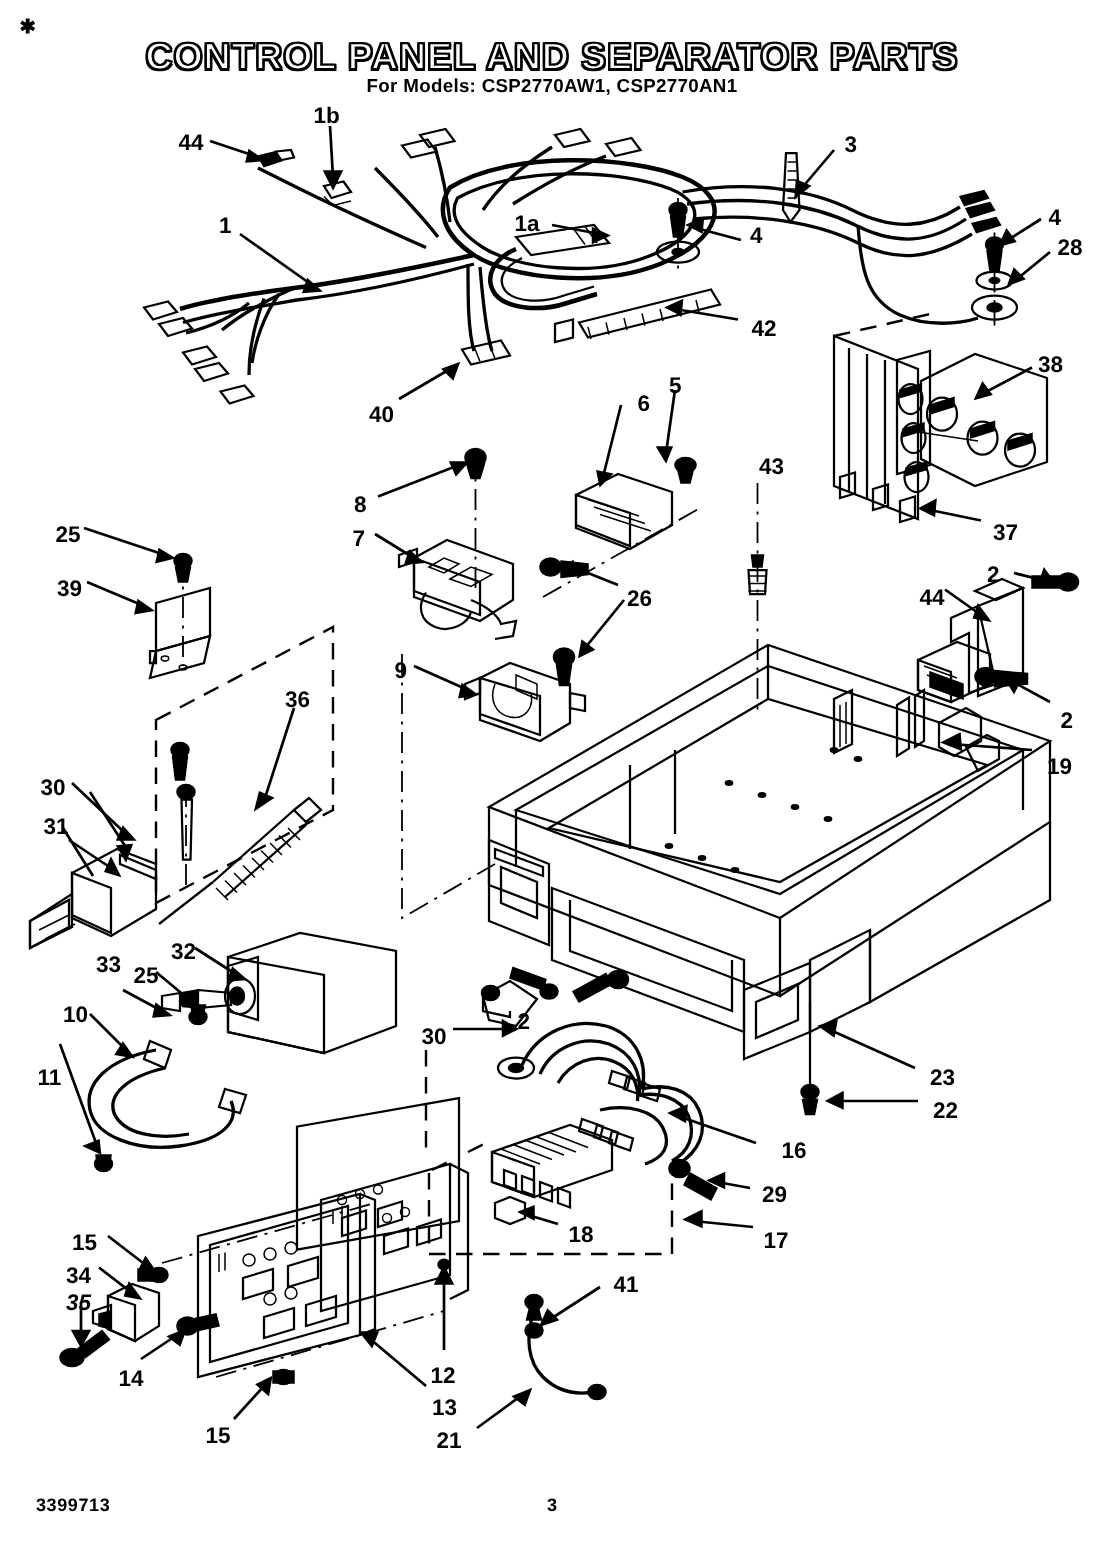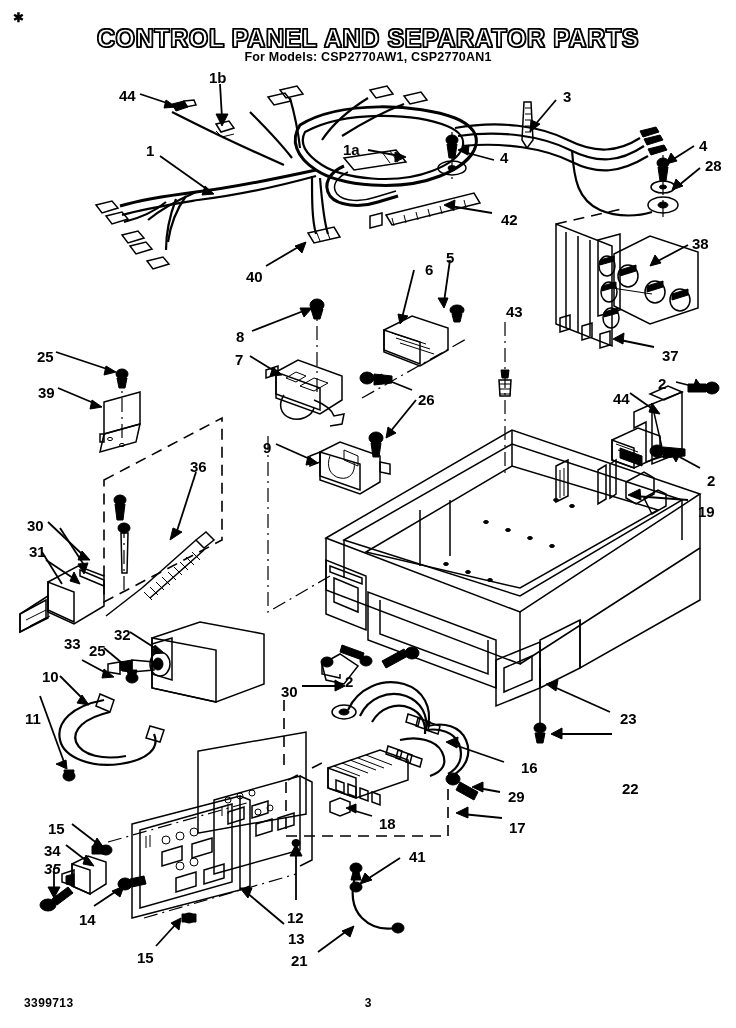--- a/index.html
+++ b/index.html
@@ -650,21 +650,21 @@
     <div class="callout" style="left:64px;  top:636px;">33</div>
     <div class="callout" style="left:42px;  top:669px;">10</div>
     <div class="callout" style="left:25px;  top:687px;margin-top:24px;">11</div>
     <div class="callout" style="left:281px; top:684px;">30</div>
     <div class="callout" style="left:345px; top:674px;">2</div>
     <div class="callout" style="left:511px; top:760px;margin-left:10px;">16</div>
     <div class="callout" style="left:508px; top:789px;">29</div>
     <div class="callout" style="left:379px; top:816px;">18</div>
     <div class="callout" style="left:509px; top:820px;">17</div>
     <div class="callout" style="left:620px; top:711px;">23</div>
-    <div class="callout" style="left:622px; top:733px;margin-top:48px;">22</div>
+    <div class="callout" style="left:622px; top:733px;">22</div>
     <div class="callout" style="left:48px;  top:821px;">15</div>
     <div class="callout" style="left:44px;  top:843px;">34</div>
     <div class="callout" style="left:44px;  top:861px;font-style:italic;">35</div>
     <div class="callout" style="left:79px;  top:912px;">14</div>
     <div class="callout" style="left:137px; top:950px;">15</div>
     <div class="callout" style="left:287px; top:910px;">12</div>
     <div class="callout" style="left:288px; top:931px;">13</div>
     <div class="callout" style="left:291px; top:953px;">21</div>
     <div class="callout" style="left:409px; top:849px;">41</div>
   </div>

